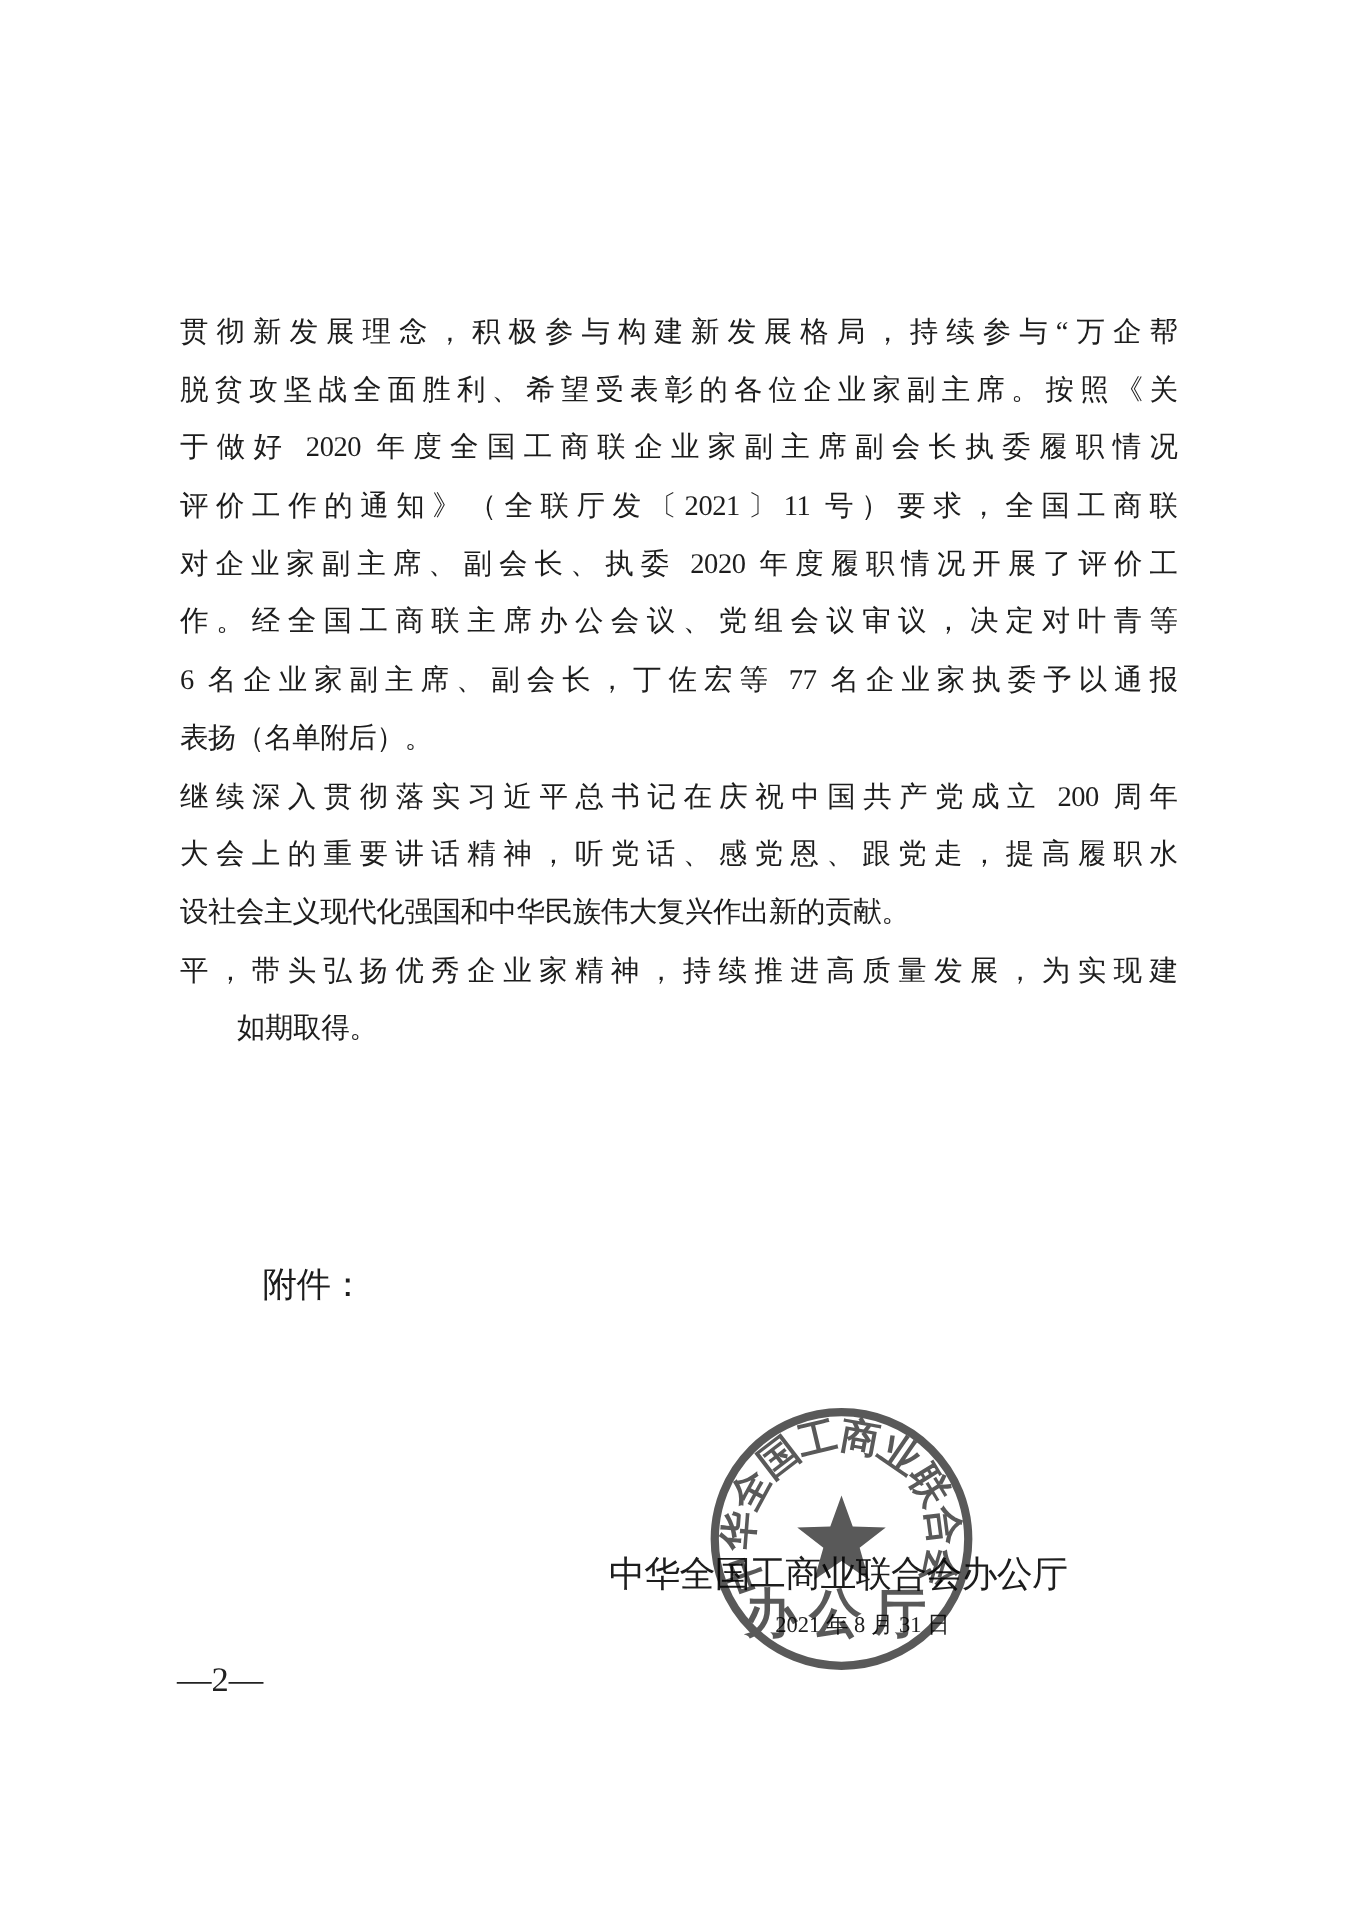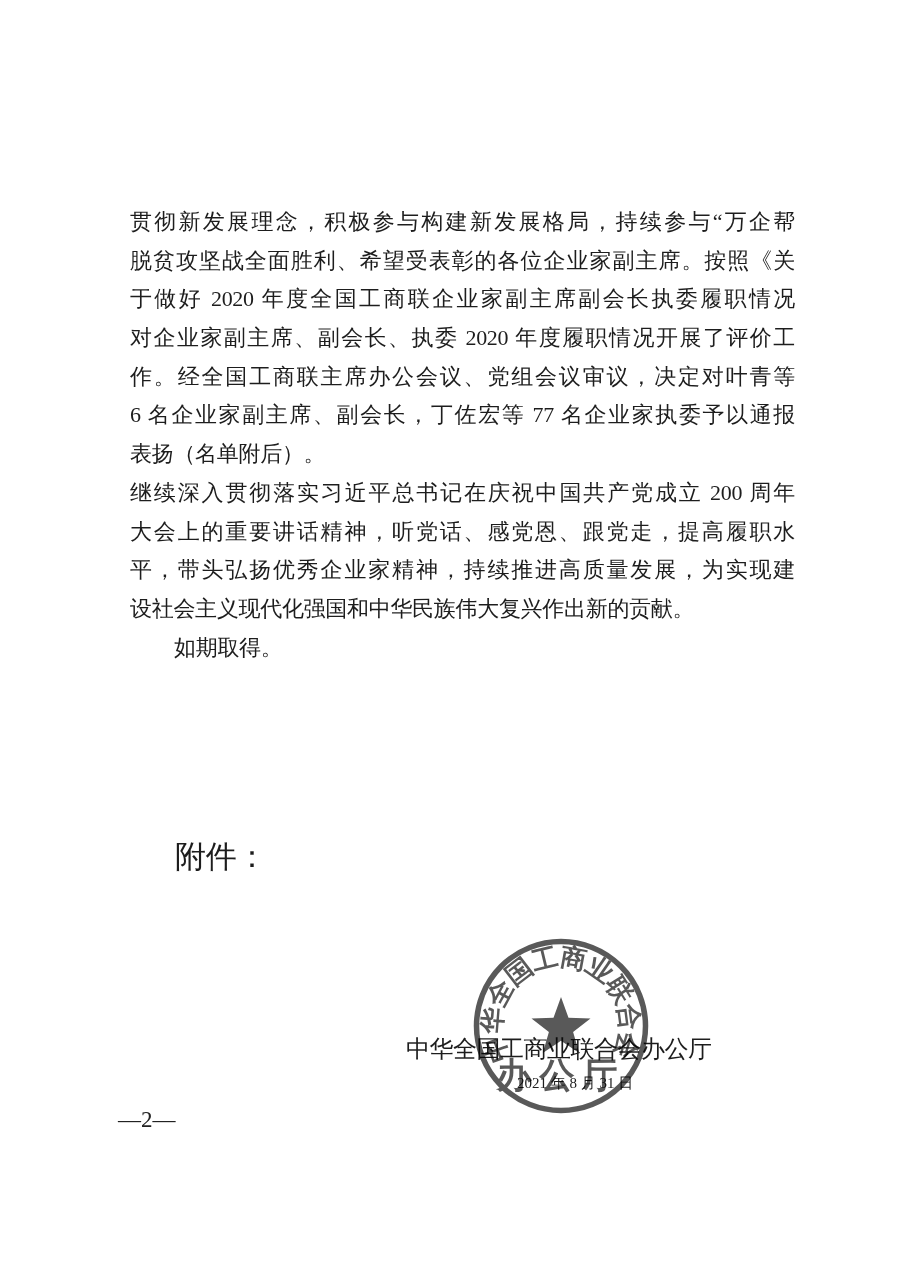--- a/index.html
+++ b/index.html
@@ -7,36 +7,36 @@
     position: relative;
     width: 900px;
     height: 1273px;
     background: #ffffff;
     overflow: hidden;
     font-family: "Liberation Serif", "DejaVu Serif", serif;
     color: #1d1d1d;
   }
   .body-text {
     position: absolute;
-    left: 130px;
+    left: 120px;
     top: 203px;
     width: 665px;
-    font-size: 22px;
+    font-size: 19px;
     letter-spacing: -0.3px;
     line-height: 38.7px;
   }
   .line { height: 38.7px; overflow: hidden; }
   .line.j { text-align: justify; text-align-last: justify; }
   .line.indent { text-indent: 2em; }
   .attachment {
     position: absolute;
     left: 120px;
     top: 838px;
     width: 665px;
-    font-size: 31px;
+    font-size: 23px;
     letter-spacing: -0.3px;
     line-height: 38.7px;
     display: flex;
     padding-left: 55px;
     box-sizing: border-box;
   }
   .attachment .label { white-space: nowrap; }
   .closing-org {
     position: absolute;
     left: 406px;
@@ -78,28 +78,29 @@
 </style>
 </head>
 <body>
 
 <div class="page">
 
   <div class="body-text">
     <div class="line j">贯彻新发展理念，积极参与构建新发展格局，持续参与“万企帮</div>
     <div class="line j">脱贫攻坚战全面胜利、希望受表彰的各位企业家副主席。按照《关</div>
     <div class="line j">于做好 2020 年度全国工商联企业家副主席副会长执委履职情况</div>
+    <div class="line j">评价工作的通知》（全联厅发〔2021〕11 号）要求，全国工商联</div>
     <div class="line j">对企业家副主席、副会长、执委 2020 年度履职情况开展了评价工</div>
     <div class="line j">作。经全国工商联主席办公会议、党组会议审议，决定对叶青等</div>
     <div class="line j">6 名企业家副主席、副会长，丁佐宏等 77 名企业家执委予以通报</div>
     <div class="line">表扬（名单附后）。</div>
     <div class="line j">继续深入贯彻落实习近平总书记在庆祝中国共产党成立 200 周年</div>
     <div class="line j">大会上的重要讲话精神，听党话、感党恩、跟党走，提高履职水</div>
+    <div class="line">设社会主义现代化强国和中华民族伟大复兴作出新的贡献。</div>
     <div class="line j">平，带头弘扬优秀企业家精神，持续推进高质量发展，为实现建</div>
-    <div class="line">设社会主义现代化强国和中华民族伟大复兴作出新的贡献。</div>
     <div class="line indent">如期取得。</div>
   </div>
 
   <div class="attachment">
     <span class="label">附件：</span>
   </div>
 
   <div class="closing-org">中华全国工商业联合会办公厅</div>
   <div class="closing-date">2021 年 8 月 31 日</div>
 

